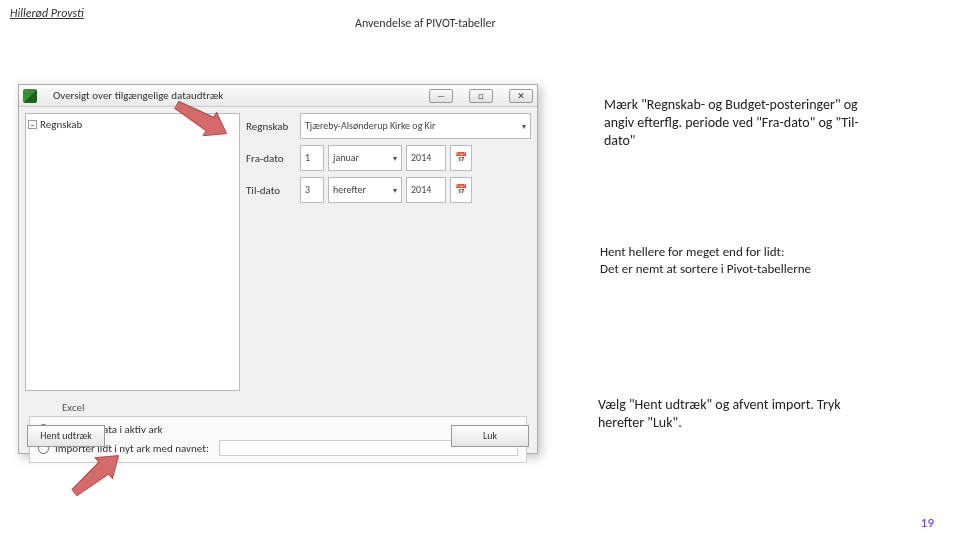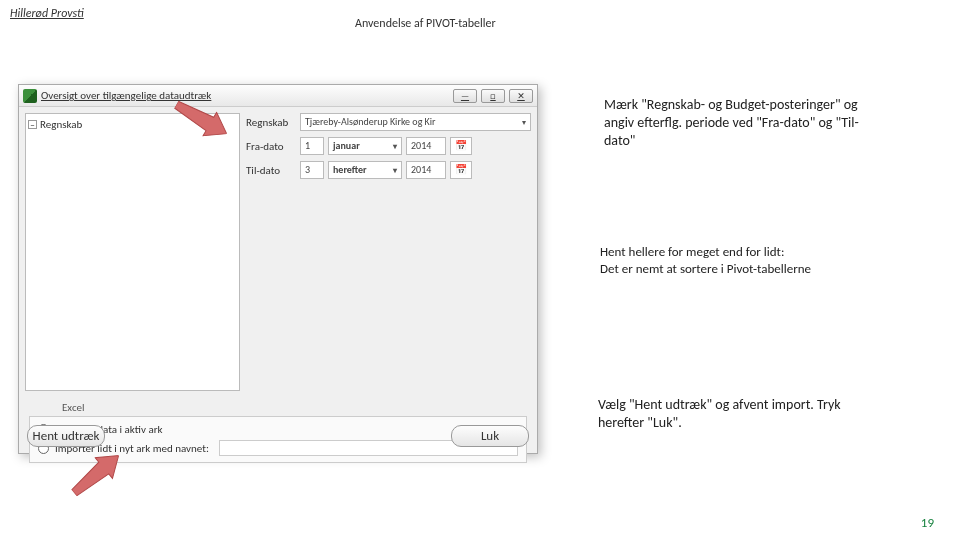--- a/index.html
+++ b/index.html
@@ -27,22 +27,21 @@
     border: 1px solid #aaa;
     box-shadow: 3px 3px 10px rgba(0,0,0,0.25);
     background: #f0f0f0;
   }
   .titlebar {
     height: 22px;
     background: linear-gradient(#fdfdfd,#e8e8e8);
     border-bottom: 1px solid #ccc;
     display: flex; align-items: center;
     padding: 0 4px;
-    gap: 4px;
-    text-decoration: underline;
+    gap: 16px;
   }
   .titlebar .appicon {
     width: 14px; height: 14px;
     background: linear-gradient(135deg,#3b8f3b 50%, #1e611e 50%);
     border-radius: 2px;
   }
   .titlebar .title { flex: 1; font-size: 11px; color: #333; }
   .winbtn {
     width: 24px; height: 14px;
     border: 1px solid #999; border-radius: 2px;
@@ -68,29 +67,29 @@
   .tree-children div { padding: 1px 0; color:#444; }
   .params {
     flex:1; font-size:11px;
   }
   .params h4 { font-weight:normal; font-size:11px; color:#444; margin-bottom:8px;}
   .param-row {
     display:flex; align-items:center; gap:6px; margin-bottom:6px;
   }
   .param-row .lbl { width:48px; color:#333; }
   .param-row .field {
-    flex:1; height:18px; border:1px solid #bbb; background:#fff;
+    flex:1; height:26px; border:1px solid #bbb; background:#fff;
     padding:0 4px; font-size:10px; line-height:16px; color:#444;
     display:flex; align-items:center; justify-content:space-between;
   }
   .chev { color:#555; font-size:8px; }
   .date-group { display:flex; gap:4px; flex:1; }
   .date-group .field { flex:0 0 auto; }
   .spin { width:24px; }
-  .month { width:74px;font-weight:bold; }
+  .month { width:74px; }
   .year { width:40px; }
   .calbtn { width:22px; display:flex; justify-content:center; }
   .excel-section {
     padding:4px 10px 0 10px; height:56px;
   }
   .excel-section .grouplabel { font-size:11px; color:#555; margin-bottom:2px;padding-left:33px;}
   .excel-box {
     border:1px solid #ccc; background:#fafafa; padding:6px 8px;
     display:flex; flex-direction:column; gap:4px;
   }
@@ -101,35 +100,35 @@
   }
   .radio .dot { width:5px;height:5px;border-radius:50%;background:#333; }
   .name-input {
     flex:1; height:16px; border:1px solid #ccc; background:#fff; margin-left:4px;
   }
   .footer {
     position:absolute; bottom:6px; left:8px; right:8px;
     display:flex; justify-content:space-between;
   }
   .btn {
-    min-width:78px; height:22px; border:1px solid #999; border-radius:10px;
+    min-width:78px; height:22px; border:1px solid #999; border-radius:0;
     background:linear-gradient(#fdfdfd,#e5e5e5);
-    font-size:13px; text-align:center; line-height:20px;
+    font-size:10px; text-align:center; line-height:20px;
   }
   
   .annot {
     position:absolute; right:36px;
     font-size:14px; color:#222; line-height:1.3;
   }
   .annot1 { top:96px; right:86px; width:270px; }
   .annot2 { top:244px; right:70px; width:290px; font-size:13px;}
   .annot3 { top:396px; right:74px; width:288px; font-size:14px;}
   .pagenum {
     position:absolute; bottom:10px; right:26px;
-    font-size:13px; color:#15803d;
+    font-size:13px; color:#6d28d9;
   }
   
   .arrow {
     position:absolute; width:58px; height:30px;
   }
   .arrow svg { width:100%; height:100%; }
   .arrow1 { left:172px; top:105px; transform:rotate(30deg); }
   .arrow2 { left:68px; top:460px; transform:rotate(-40deg); }
 </style>
 </head>

